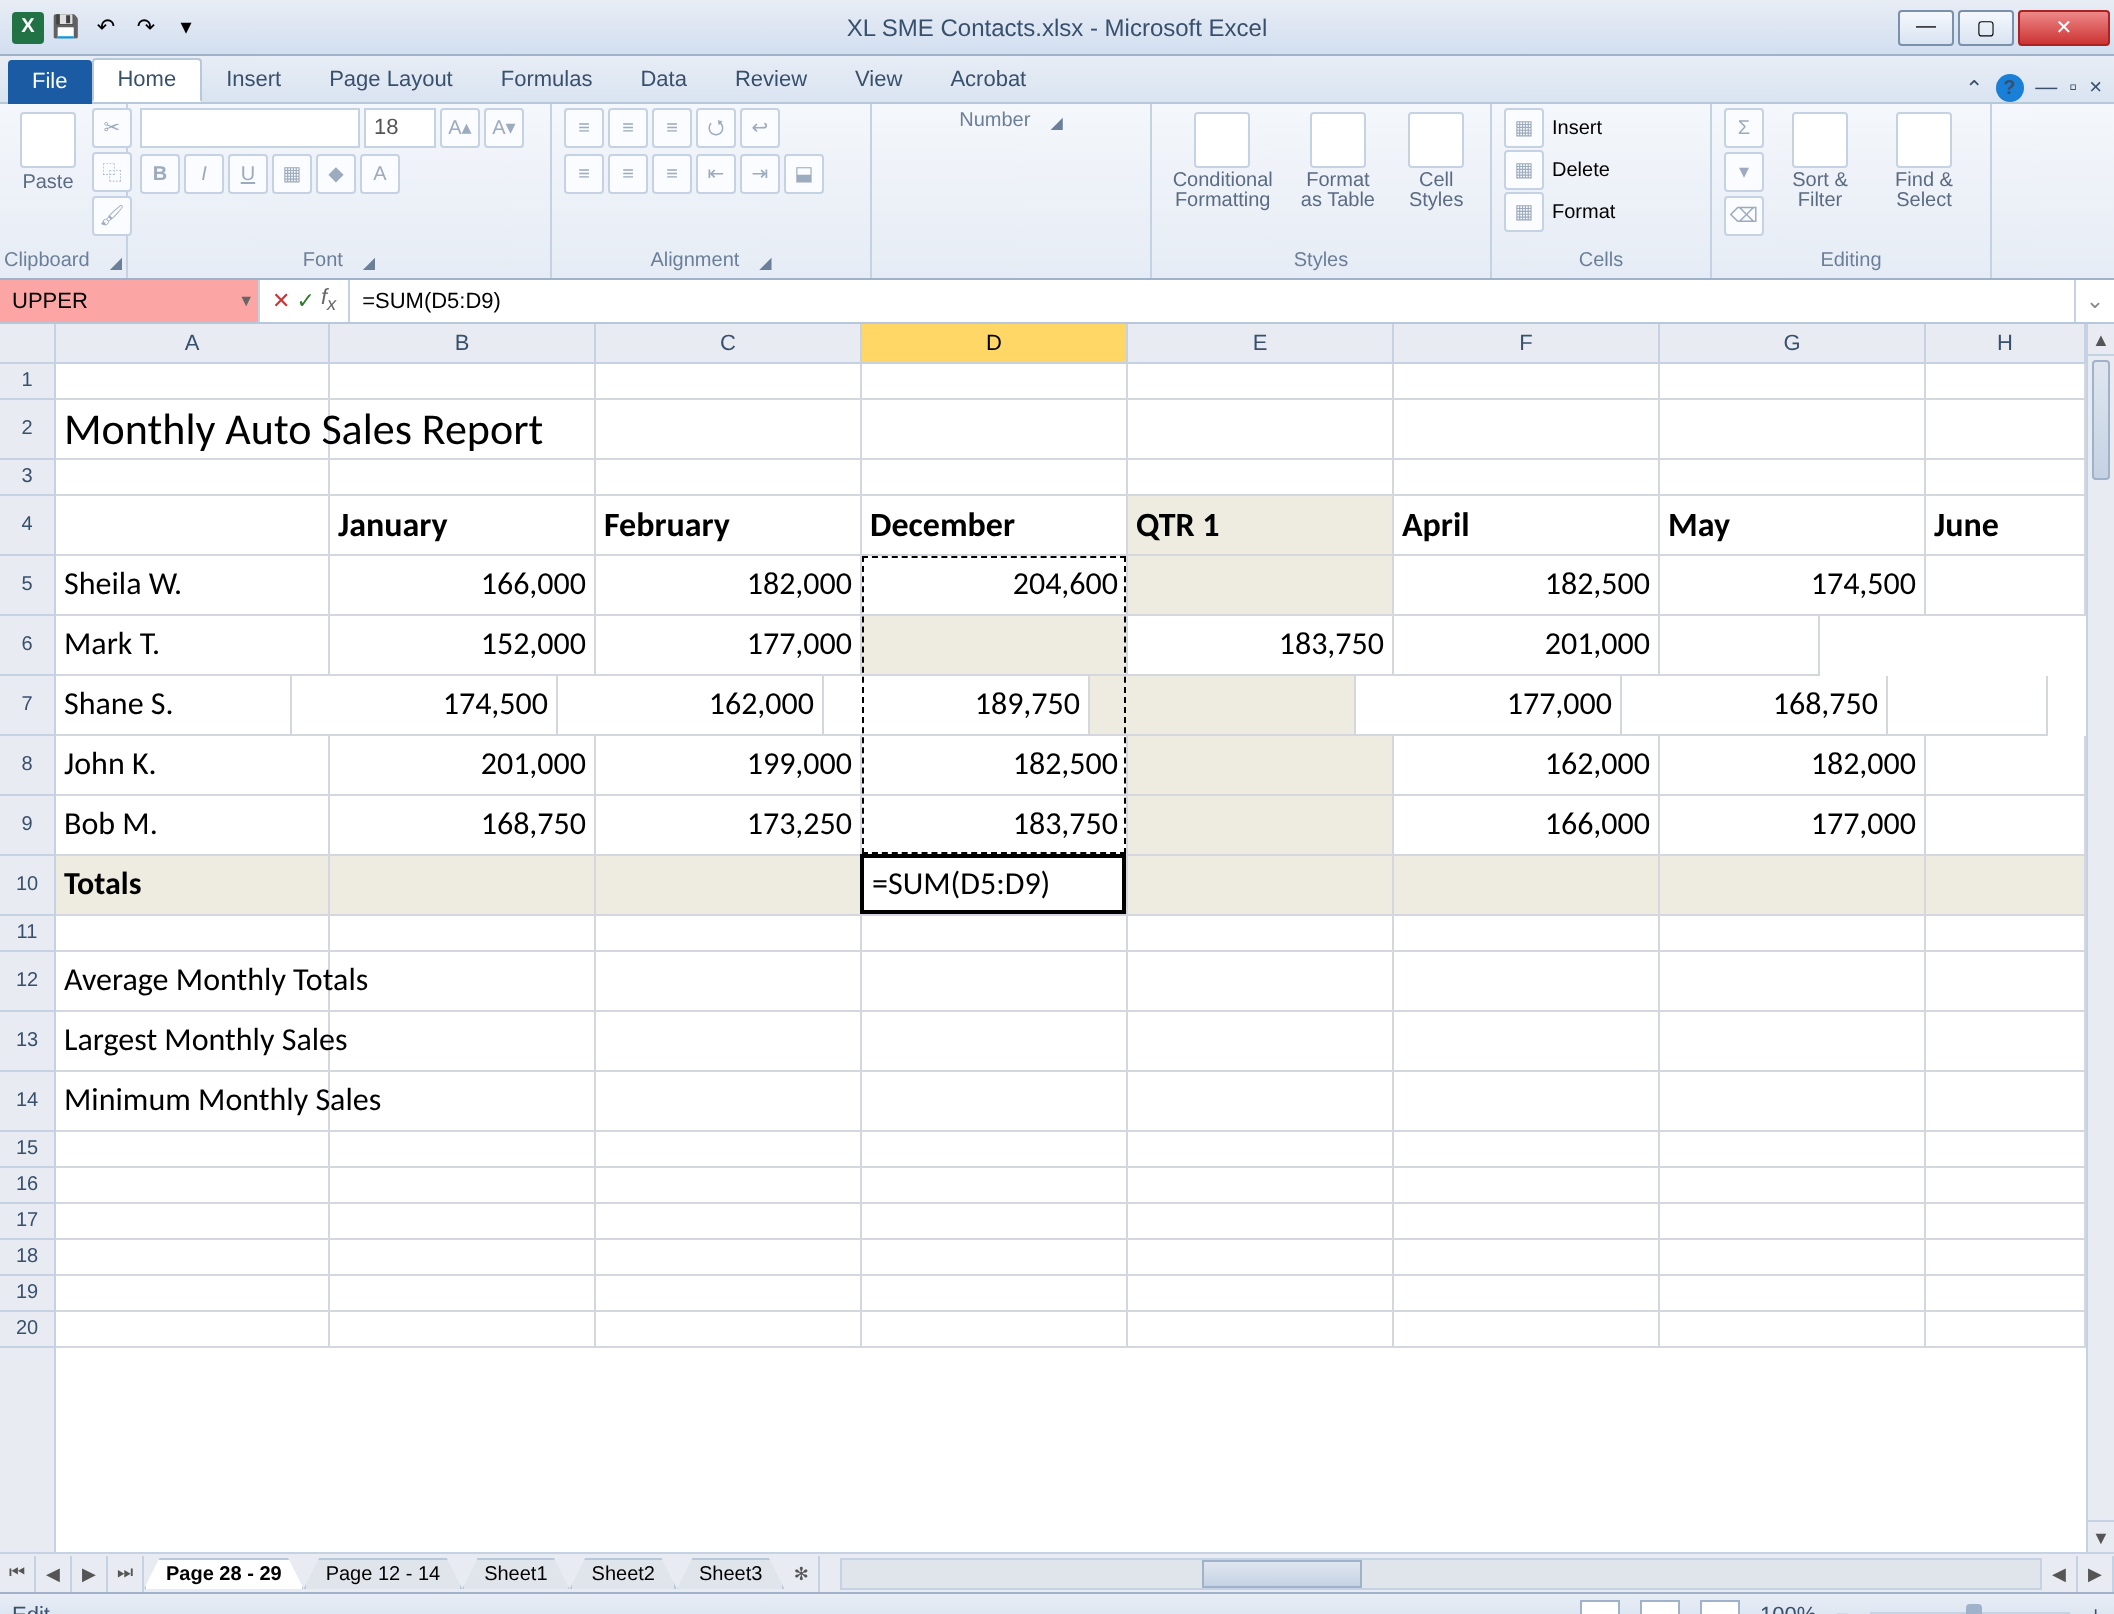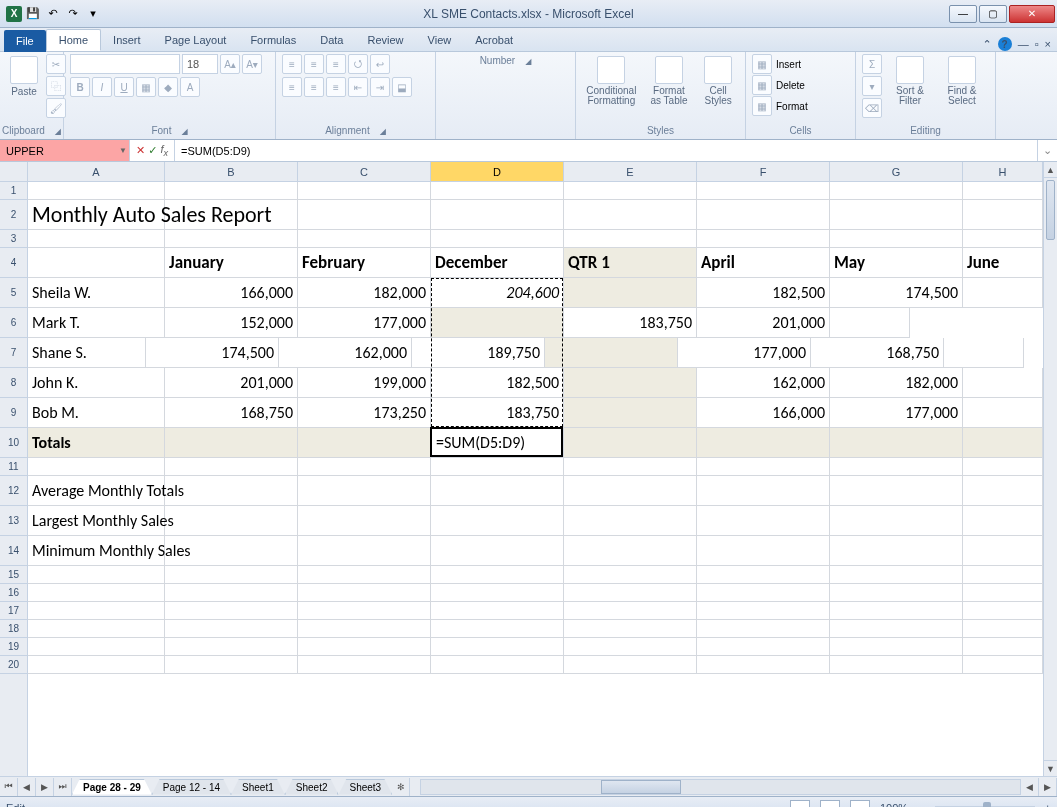--- a/index.html
+++ b/index.html
@@ -364,21 +364,21 @@
             <div class="cell hdr-row" style="width: 133px; height: 30px;">December</div>
             <div class="cell hdr-row shaded" style="width: 133px; height: 30px;">QTR 1</div>
             <div class="cell hdr-row" style="width: 133px; height: 30px;">April</div>
             <div class="cell hdr-row" style="width: 133px; height: 30px;">May</div>
             <div class="cell hdr-row" style="width: 80px; height: 30px;">June</div>
           </div>
           <div class="cell-row">
             <div class="cell " style="width: 137px; height: 30px;">Sheila W.</div>
             <div class="cell right" style="width: 133px; height: 30px;">166,000</div>
             <div class="cell right" style="width: 133px; height: 30px;">182,000</div>
-            <div class="cell right" style="width: 133px; height: 30px; font-style: italic;">204,600</div>
+            <div class="cell right" style="width: 133px; height: 30px;">204,600</div>
             <div class="cell right shaded" style="width: 133px; height: 30px;"></div>
             <div class="cell right" style="width: 133px; height: 30px;">182,500</div>
             <div class="cell right" style="width: 133px; height: 30px;">174,500</div>
             <div class="cell right" style="width: 80px; height: 30px;"></div>
           </div>
           <div class="cell-row">
             <div class="cell " style="width: 137px; height: 30px;">Mark T.</div>
             <div class="cell right" style="width: 133px; height: 30px;">152,000</div>
             <div class="cell right" style="width: 133px; height: 30px;">177,000</div>
             <div class="cell right shaded" style="width: 133px; height: 30px;"></div>

